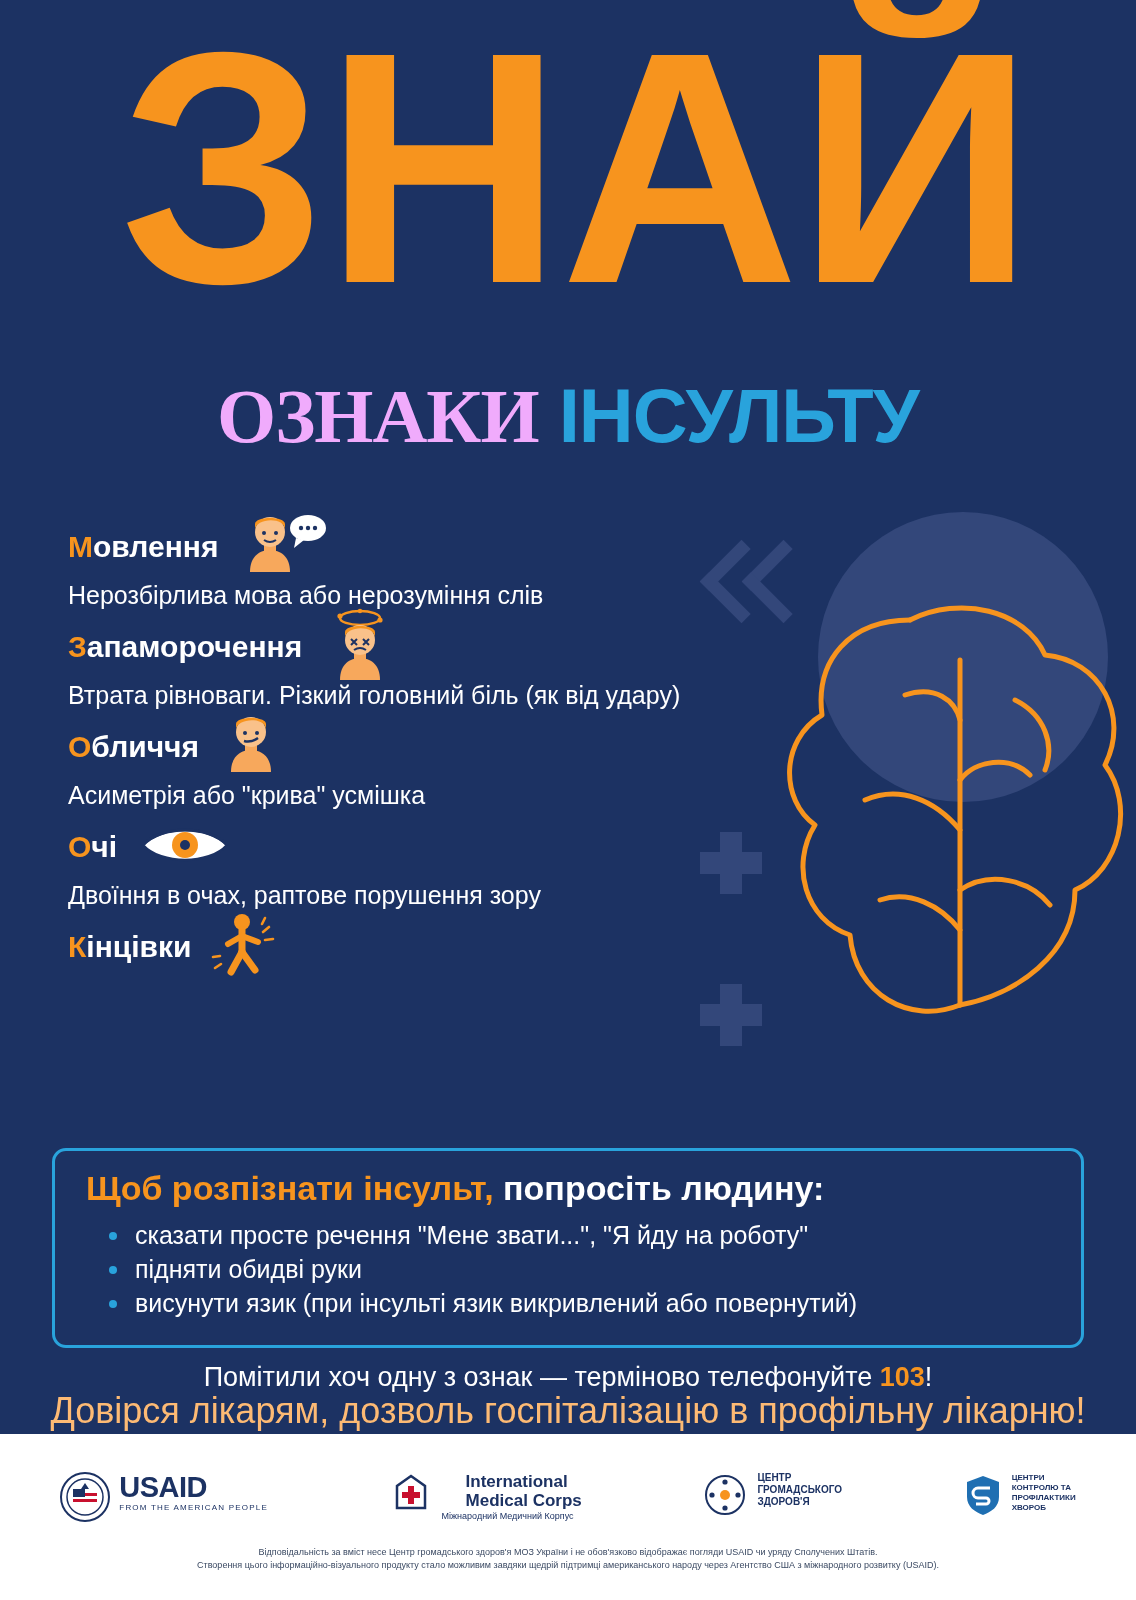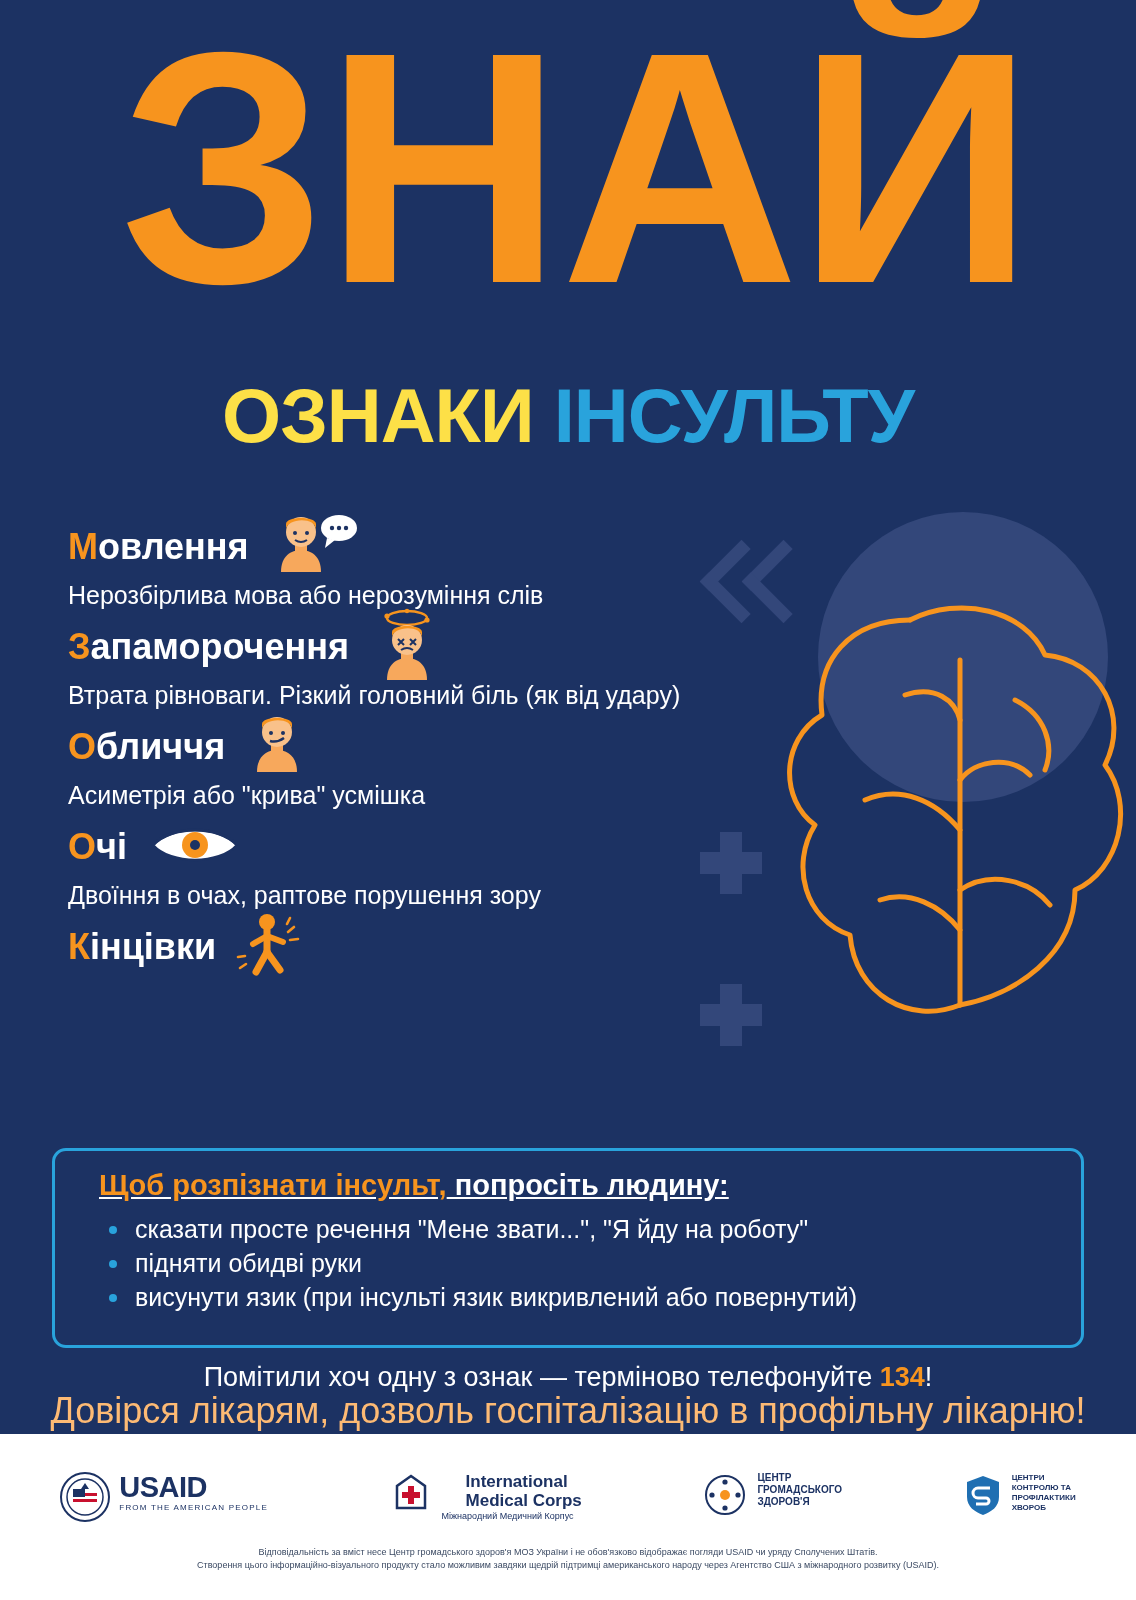--- a/index.html
+++ b/index.html
@@ -39,45 +39,45 @@
   .headline{
     position:absolute;left:8px;top:18px;width:1136px;text-align:center;
     font-weight:bold;color:#f7941e;letter-spacing:-2px;
     font-size:330px;line-height:300px;
     font-family:"Liberation Sans", sans-serif;
   }
   .subhead{
     position:absolute;left:0;top:376px;width:1136px;text-align:center;
     font-size:76px;font-weight:bold;line-height:80px;letter-spacing:-1px;
   }
-  .subhead .w1{color:#fde047;}
+  .subhead .w1{color:#f0abfc;font-family:Liberation Serif, serif;}
   .subhead .w2{color:#29a3dc;}
 
   
   .signs{position:absolute;left:68px;top:516px;width:1000px;z-index:5;}
   .sign{margin-bottom:6px;}
   .sign-title-row{display:flex;align-items:center;gap:18px;height:62px;}
   .sign-title{
-    font-size:36px;font-weight:bold;color:#ffffff;line-height:52px;
+    font-size:30px;font-weight:bold;color:#ffffff;line-height:52px;
     white-space:nowrap;
   }
   .sign-title b{color:#f7941e;font-weight:bold;}
   .sign-desc{
     font-size:25px;color:#ffffff;line-height:30px;margin-top:2px;
     font-weight:normal;
   }
   .ico{flex:0 0 auto;}
 
   
   .askbox{
     position:absolute;left:52px;top:1148px;width:1032px;height:200px;
     border:3px solid #29a3dc;border-radius:14px;box-sizing:border-box;
     padding:18px 26px 0 26px;
   }
-  .ask-title{font-size:29px;font-weight:bold;color:#ffffff;margin:0 0 10px 18px;text-decoration:underline;}
+  .ask-title{font-size:34px;font-weight:bold;color:#ffffff;margin:0 0 10px 5px;}
   .ask-title .hl{color:#f7941e;}
   .ask-list{list-style:none;margin:0;padding:0;}
   .ask-list li{
     font-size:25px;color:#ffffff;line-height:34px;padding-left:54px;position:relative;
   }
   .ask-list li::before{
     content:"";position:absolute;left:28px;top:14px;width:8px;height:8px;
     border-radius:50%;background:#29a3dc;
   }
 
@@ -263,21 +263,21 @@
       <span class="hl">Щоб розпізнати інсульт,</span><span> попросіть людину:</span>
     </div>
     <ul class="ask-list">
       <li>сказати просте речення "Мене звати...", "Я йду на роботу"</li>
       <li>підняти обидві руки</li>
       <li>висунути язик (при інсульті язик викривлений або повернутий)</li>
     </ul>
   </div>
 
   <div class="cta">
-    <div class="cta1"><span>Помітили хоч одну з ознак — терміново телефонуйте </span><span class="num">134</span><span>!</span></div>
+    <div class="cta1"><span>Помітили хоч одну з ознак — терміново телефонуйте </span><span class="num">103</span><span>!</span></div>
     <div class="cta2">Довірся лікарям, дозволь госпіталізацію в профільну лікарню!</div>
   </div>
 
   <div class="footer">
     <div class="logos">
 
       <div class="logo">
         <div class="usaid-seal">
           <svg width="40" height="40" viewBox="0 0 40 40">
             <circle cx="20" cy="20" r="18" fill="#ffffff" stroke="#1c3263" stroke-width="1.5"></circle>

